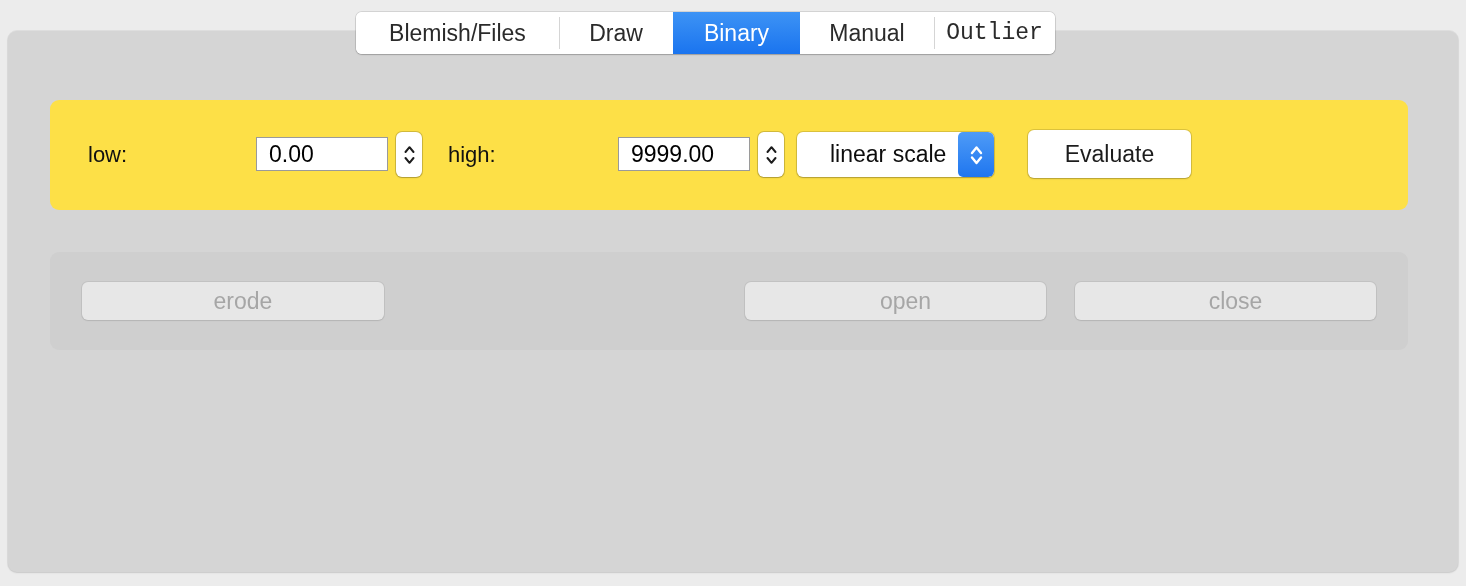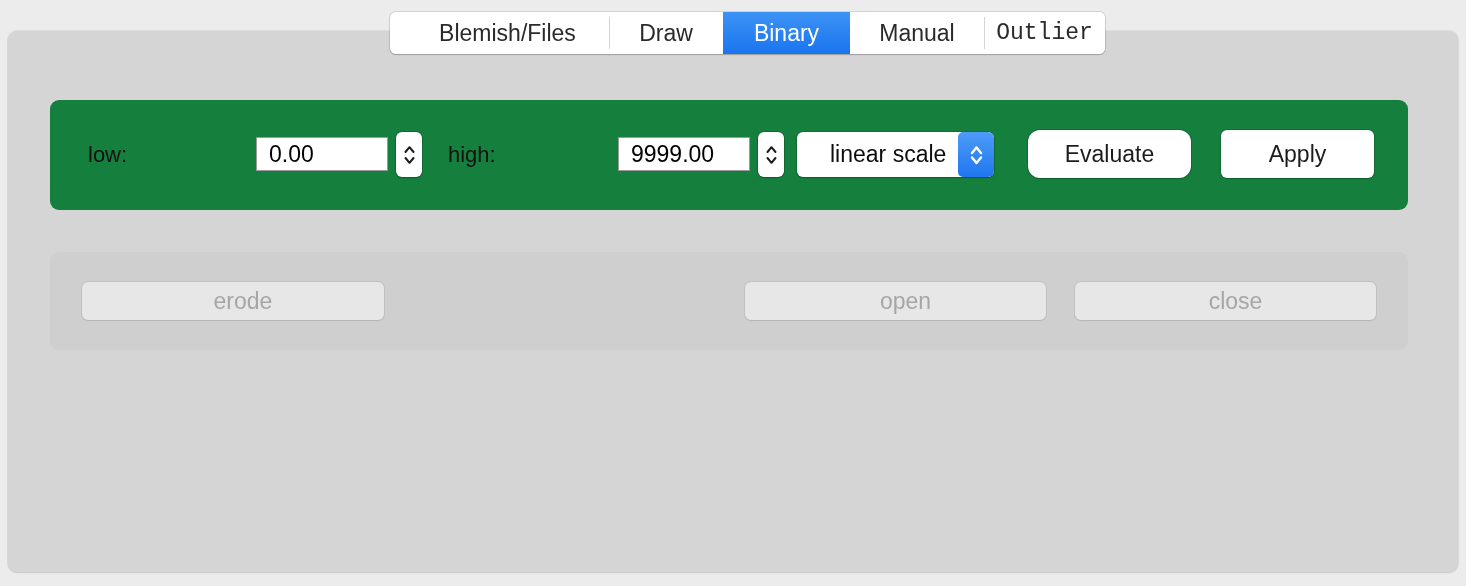--- a/index.html
+++ b/index.html
@@ -12,30 +12,29 @@
     background: #ececec;
     font-family: "Liberation Sans", sans-serif;
     overflow: hidden;
     position: relative;
     -webkit-font-smoothing: antialiased;
   }
 
   
   .tabbar {
     position: absolute;
-    left: 390px;
+    left: 356px;
     top: 12px;
     height: 42px;
     display: flex;
     background: #ffffff;
     border-radius: 6px;
     box-shadow: 0 0 0 1px rgba(0,0,0,0.10), 0 1px 1.5px rgba(0,0,0,0.18);
     overflow: hidden;
     z-index: 5;
-    padding-left: 16px;
   }
   .tab {
     display: flex;
     align-items: center;
     justify-content: center;
     font-size: 23px;
     color: #2a2a2a;
     background: #ffffff;
     padding: 0 18px;
     position: relative;
@@ -76,21 +75,21 @@
     position: absolute;
     font-size: 22px;
     color: #111111;
     white-space: nowrap;
   }
   .section-label.disabled { color: #9d9d9d; }
 
   
   .groupbox {
     position: absolute;
-    background: #15803d;
+    background: #fde047;
     border-radius: 9px;
     box-sizing: border-box;
   }
   .groupbox.disabled { background: #cfcfcf; }
 
   
   .field-label {
     position: absolute;
     font-size: 22px;
     color: #111111;
@@ -211,23 +210,22 @@
     <div class="dropdown" style="left:747px; top:32px; width:197px; height:45px;">
       <span class="dropdown-text">linear scale</span>
       <span class="dropdown-arrow">
         <svg width="17" height="30" viewBox="0 0 17 30">
           <path d="M4 13 L8.5 7.5 L13 13" fill="none" stroke="#ffffff" stroke-width="2.4" stroke-linecap="round" stroke-linejoin="round"></path>
           <path d="M4 17.5 L8.5 23 L13 17.5" fill="none" stroke="#ffffff" stroke-width="2.4" stroke-linecap="round" stroke-linejoin="round"></path>
         </svg>
       </span>
     </div>
 
-    <div class="pushbutton" style="left:978px; top:30px; width:163px; height:48px;border-radius:12px;">Evaluate</div>
-
-    <div class="pushbutton" style="left:1171px; top:30px; width:153px; height:48px;">Apply</div>
+    <div class="pushbutton" style="left:978px; top:30px; width:163px; height:48px;">Evaluate</div>
+
   </div>
 
   <div class="section-label disabled" style="left:56px; top:223px;">Binary operation: (acts on the mask)</div>
 
   <div class="groupbox disabled" style="left:42px; top:221px; width:1358px; height:98px;">
 
     <div class="pushbutton disabled" style="left:32px; top:30px; width:302px; height:38px;">erode</div>
 
 
     <div class="pushbutton disabled" style="left:695px; top:30px; width:301px; height:38px;">open</div>

